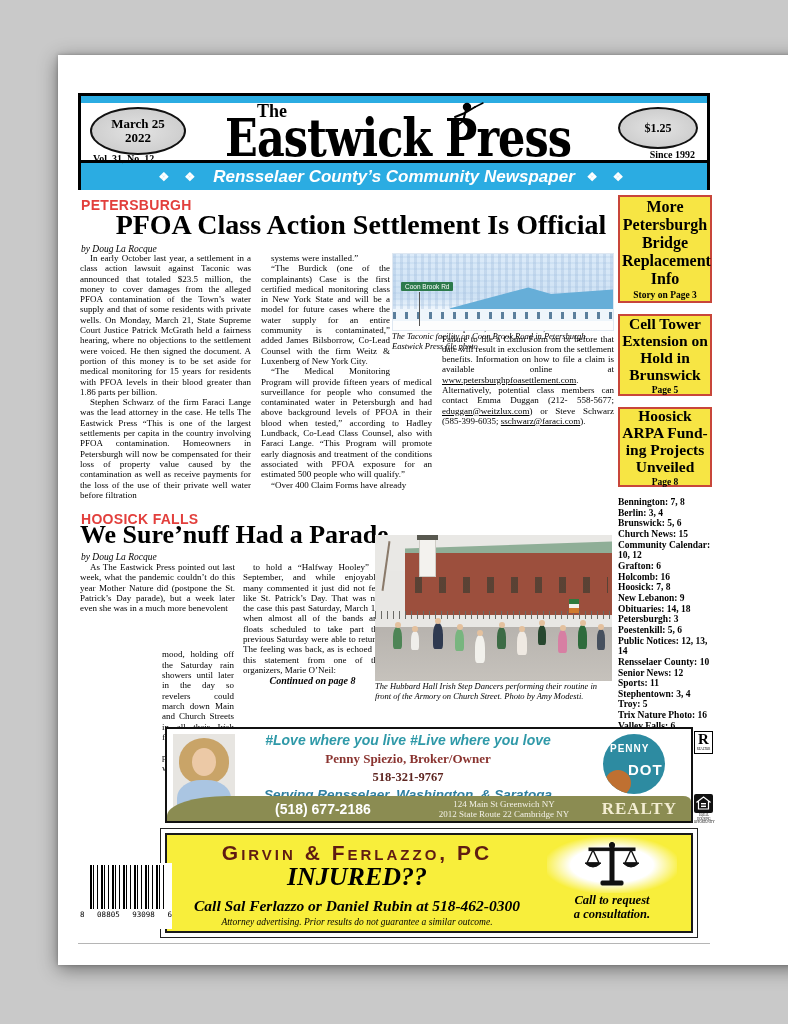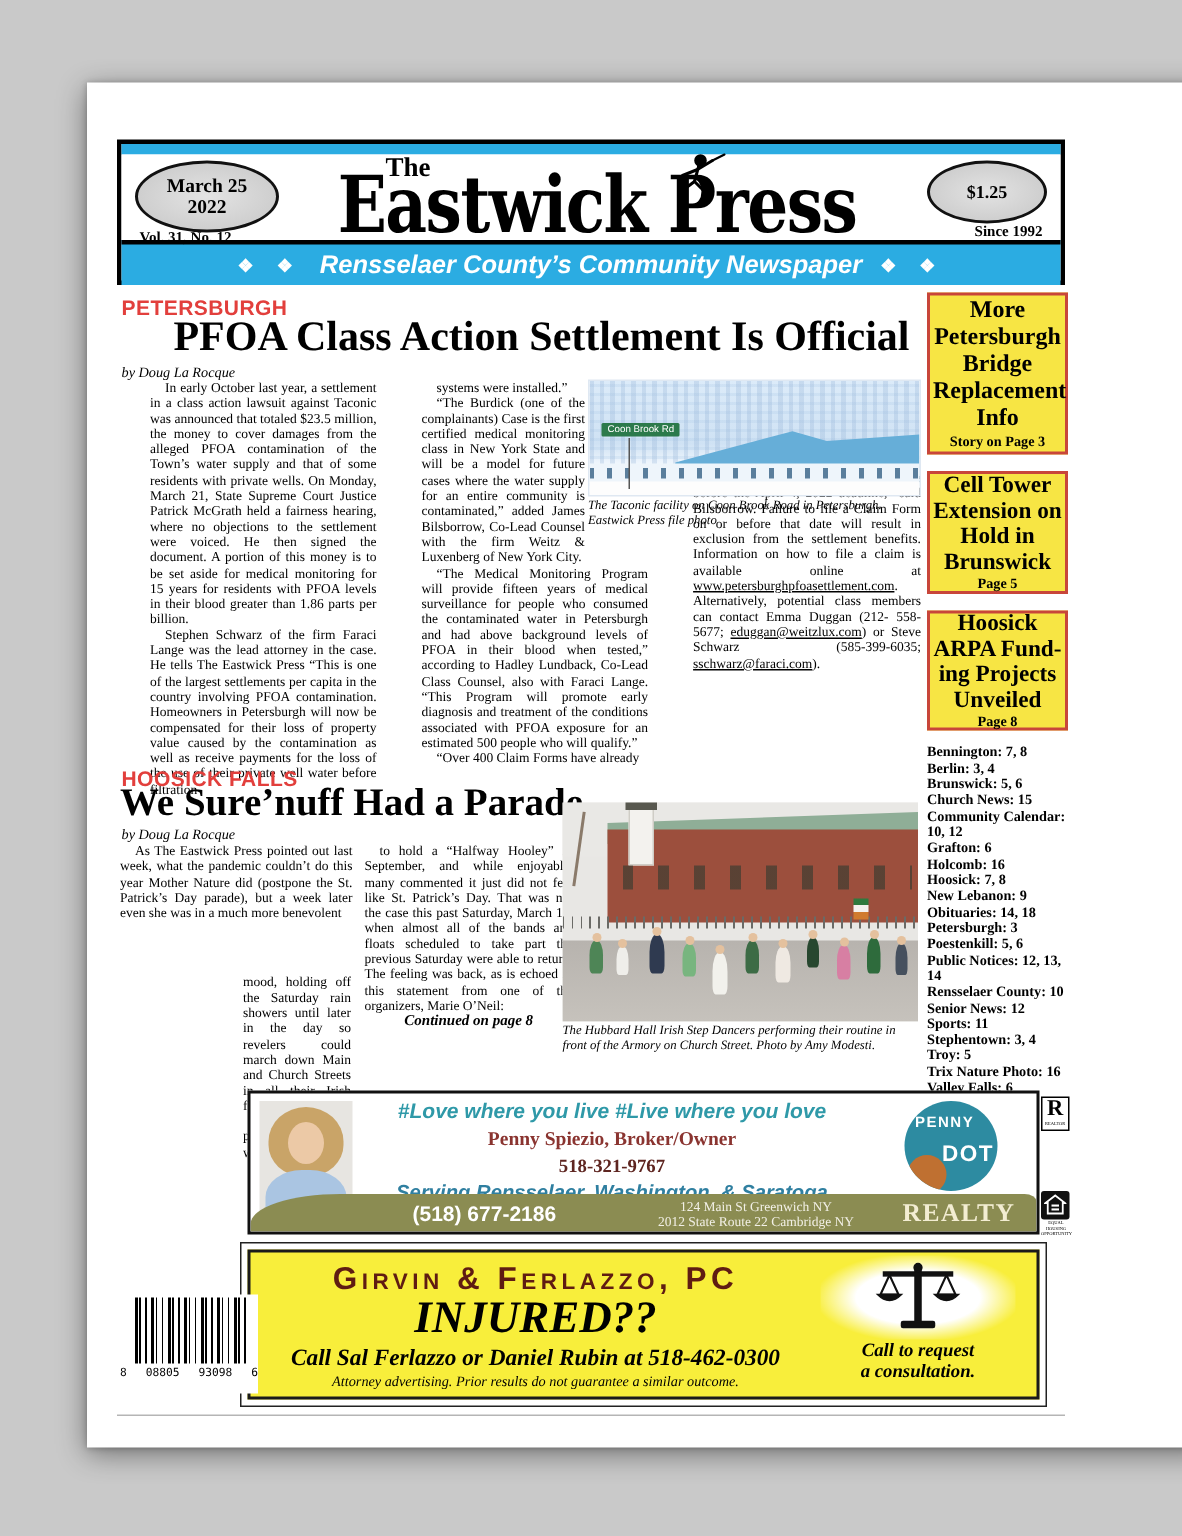--- a/index.html
+++ b/index.html
@@ -33,21 +33,21 @@
   .headline1{position:absolute;left:36px;top:154px;width:534px;text-align:center;font-weight:bold;font-size:28px;font-family:"Liberation Serif",serif;}
   .headline2{position:absolute;left:22px;top:465px;width:320px;font-weight:bold;font-size:26px;font-family:"Liberation Serif",serif;}
   .byline{position:absolute;font-style:italic;font-size:9.5px;}
   .b1{left:23px;top:189px;}
   .b2{left:23px;top:497px;}
 
   
   .body-txt{font-size:9px;line-height:10.3px;text-align:justify;}
   .body-txt p{margin:0;text-indent:10px;}
   .article1{position:absolute;left:22px;top:198px;width:534px;height:254px;display:flex;gap:10px;}
-  .a1col{width:171px;margin-left:20px;}
+  .a1col{width:171px;}
   .a1col.c3{width:172px;padding-top:60px;box-sizing:border-box;}
   .col2-notch{float:right;width:42px;height:114px;}
   .photo-caption{font-style:italic;font-size:8.5px;line-height:10px;text-align:left;}
 
   .photo1-wrap{position:absolute;left:312px;top:0;width:222px;}
   .photo1{position:relative;width:222px;height:78px;overflow:hidden;border:1px solid #dfe8f2;box-sizing:border-box;
     background:
       repeating-linear-gradient(90deg, rgba(150,180,215,.30) 0 3px, rgba(255,255,255,0) 3px 7px),
       repeating-linear-gradient(0deg, rgba(170,200,230,.25) 0 2px, rgba(255,255,255,0) 2px 6px),
       linear-gradient(180deg,#dcebf9 0%,#cfe2f4 55%,#f4f9fe 75%,#ffffff 100%);}
@@ -134,21 +134,21 @@
   .realtor-logo .lbl{font-size:3px;letter-spacing:0;}
   .eh-logo{margin-top:40px;width:19px;height:19px;background:#111;border-radius:2px;position:relative;}
   .eh-logo svg{position:absolute;left:2px;top:2px;}
   .eh-lbl{font-size:3px;text-align:center;line-height:3.5px;margin-top:1px;}
 
   
   .ad-law{position:absolute;left:107px;top:778px;width:528px;height:100px;background:#f8ee3b;border:2px solid #1a1a1a;
           outline:1.5px solid #222;outline-offset:4px;box-sizing:border-box;}
   .law-firm{position:absolute;left:0;top:6px;width:380px;text-align:center;color:#5f1c12;font-weight:bold;
             font-variant:small-caps;letter-spacing:3px;font-size:21px;font-family:"Liberation Sans",sans-serif;}
-  .law-injured{position:absolute;left:0;top:27px;width:380px;text-align:center;font-weight:bold;font-style:italic;font-size:30px;font-family:"Liberation Serif",serif;}
+  .law-injured{position:absolute;left:0;top:27px;width:380px;text-align:center;font-weight:bold;font-style:italic;font-size:26px;font-family:"Liberation Serif",serif;}
   .law-call{position:absolute;left:0;top:62px;width:380px;text-align:center;font-weight:bold;font-style:italic;font-size:15.5px;}
   .law-disc{position:absolute;left:0;top:82px;width:380px;text-align:center;font-style:italic;font-size:9.5px;}
   .law-scales{position:absolute;right:14px;top:2px;width:130px;height:56px;
       background:radial-gradient(ellipse at center,#fff 45%,rgba(255,255,255,0) 75%);display:flex;align-items:center;justify-content:center;}
   .law-consult{position:absolute;right:14px;top:58px;width:130px;text-align:center;font-weight:bold;font-style:italic;font-size:12.5px;line-height:14px;}
 
   
   .barcode{position:absolute;left:22px;top:808px;width:92px;height:66px;background:#fff;}
   .bars{margin:2px 6px 0 10px;height:44px;
     background:repeating-linear-gradient(90deg,#000 0 2px,#fff 2px 3px,#000 3px 4px,#fff 4px 7px,#000 7px 8px,#fff 8px 11px);}

